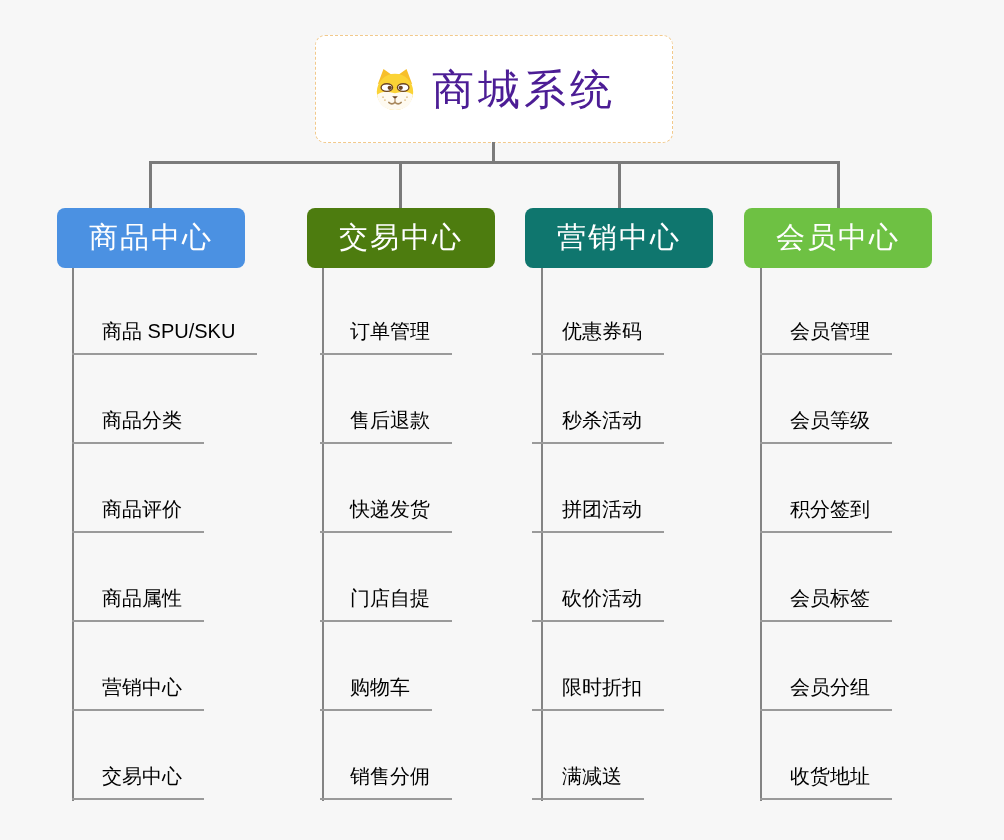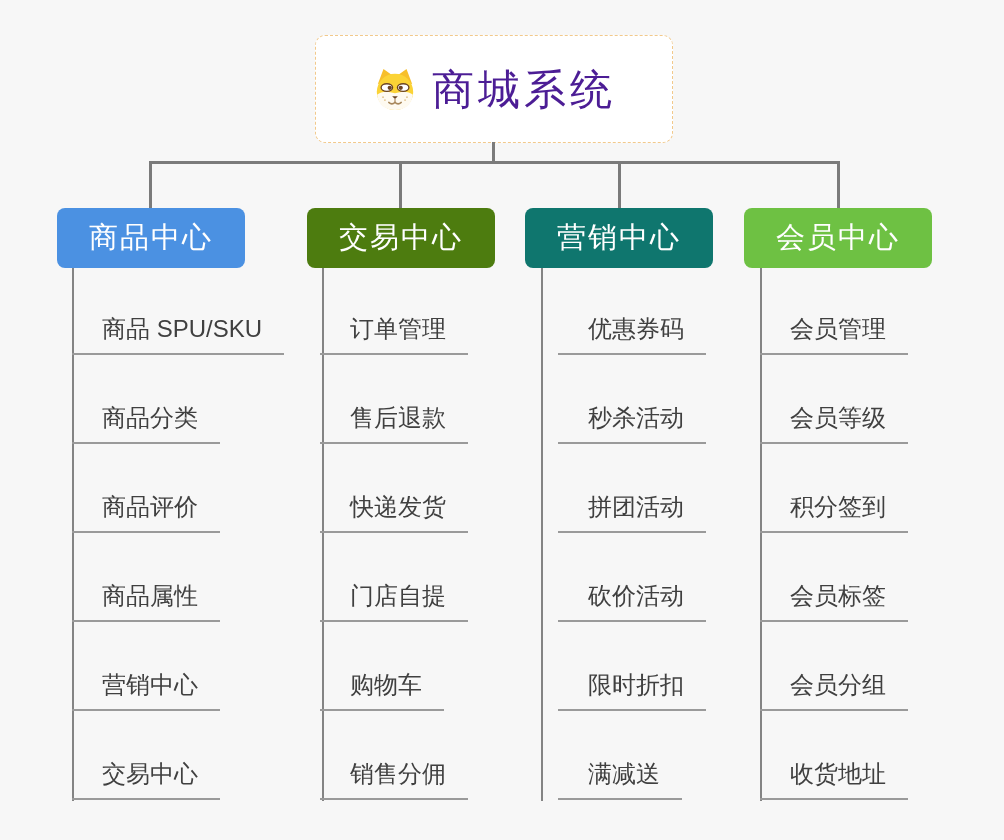--- a/index.html
+++ b/index.html
@@ -86,33 +86,33 @@
   .b3 { left: 744px; background: #6EC143; }
 
   
   .col {
     position: absolute;
     top: 266px;
     width: 250px;
   }
   .c0 { left: 72px; }
   .c1 { left: 320px; }
-  .c2 { left: 558px; text-align: right; }
+  .c2 { left: 532px; text-align: right; }
   .c3 { left: 760px; }
   .item {
     height: 89px;
     display: flex;
     align-items: flex-end;
   }
   .item-label {
     display: inline-block;
     padding: 0 22px 9px 30px;
     border-bottom: 2px solid #9A9A9A;
-    font-size: 24px;
-    color: #404040;
+    font-size: 20px;
+    color: #000000;
     line-height: 1.3;
     white-space: nowrap;
   }
 </style>
 </head>
 <body>
 
 <div class="canvas">
 
   <div class="root-node" style="border-color: rgb(242, 201, 139);">

